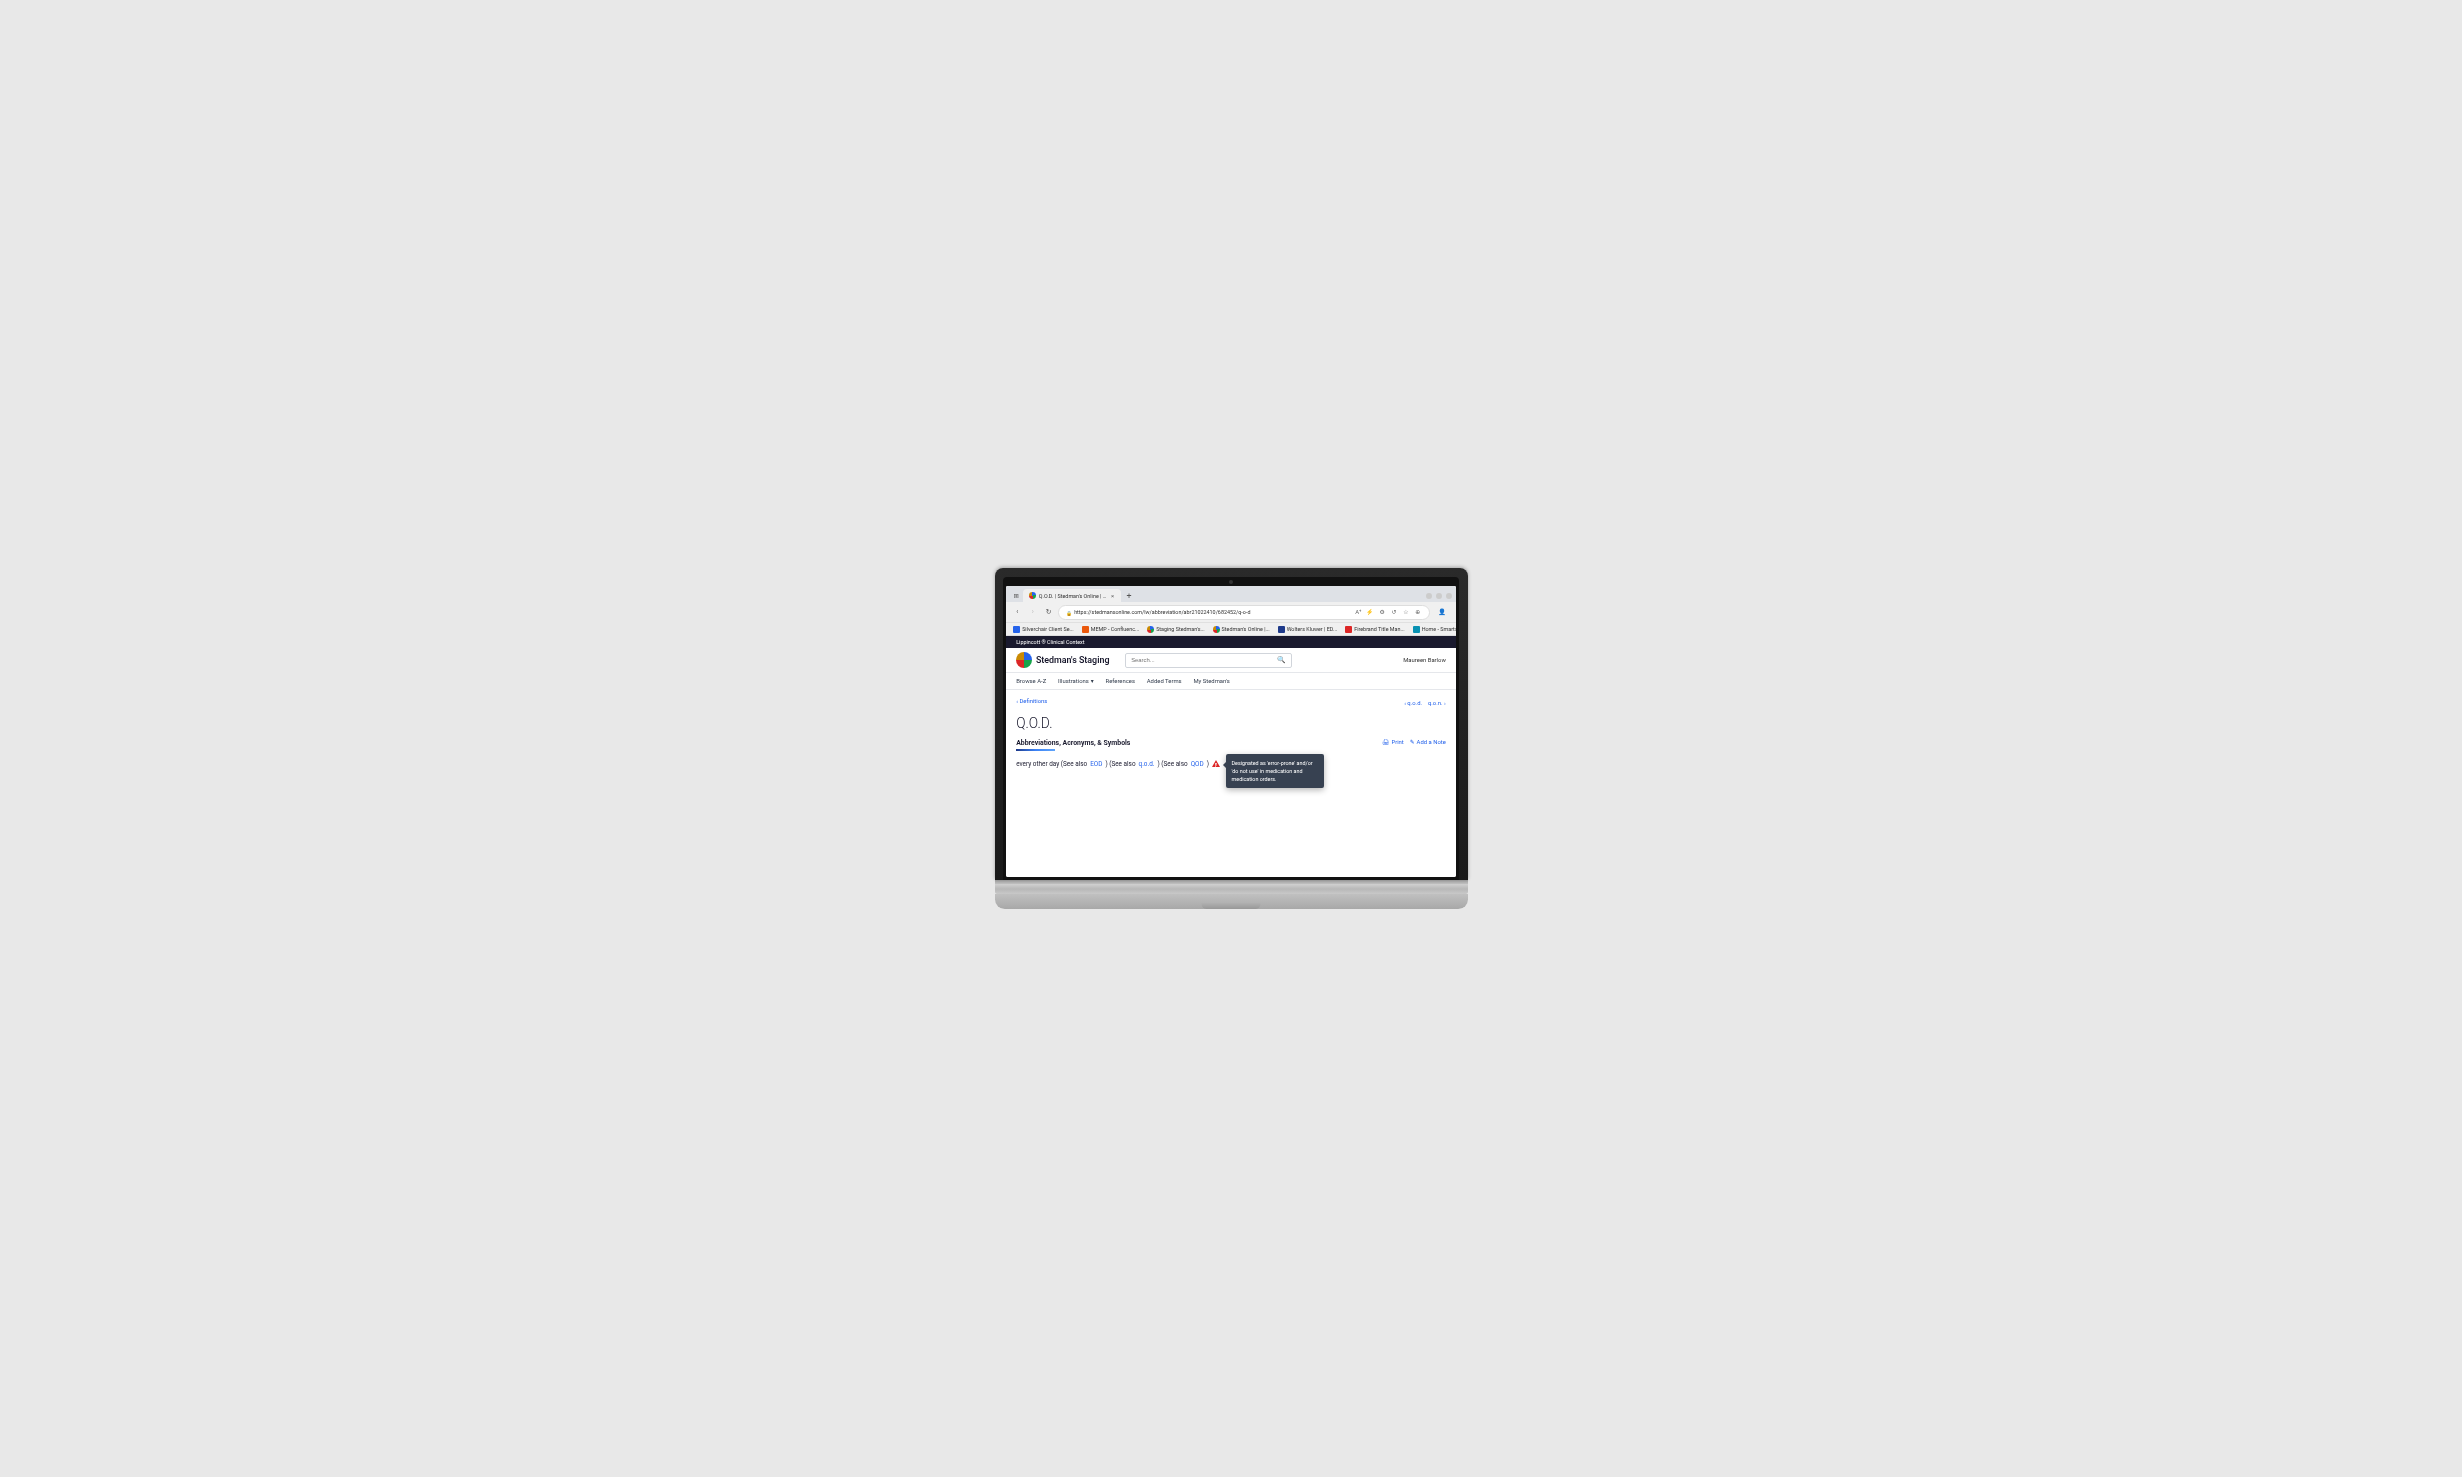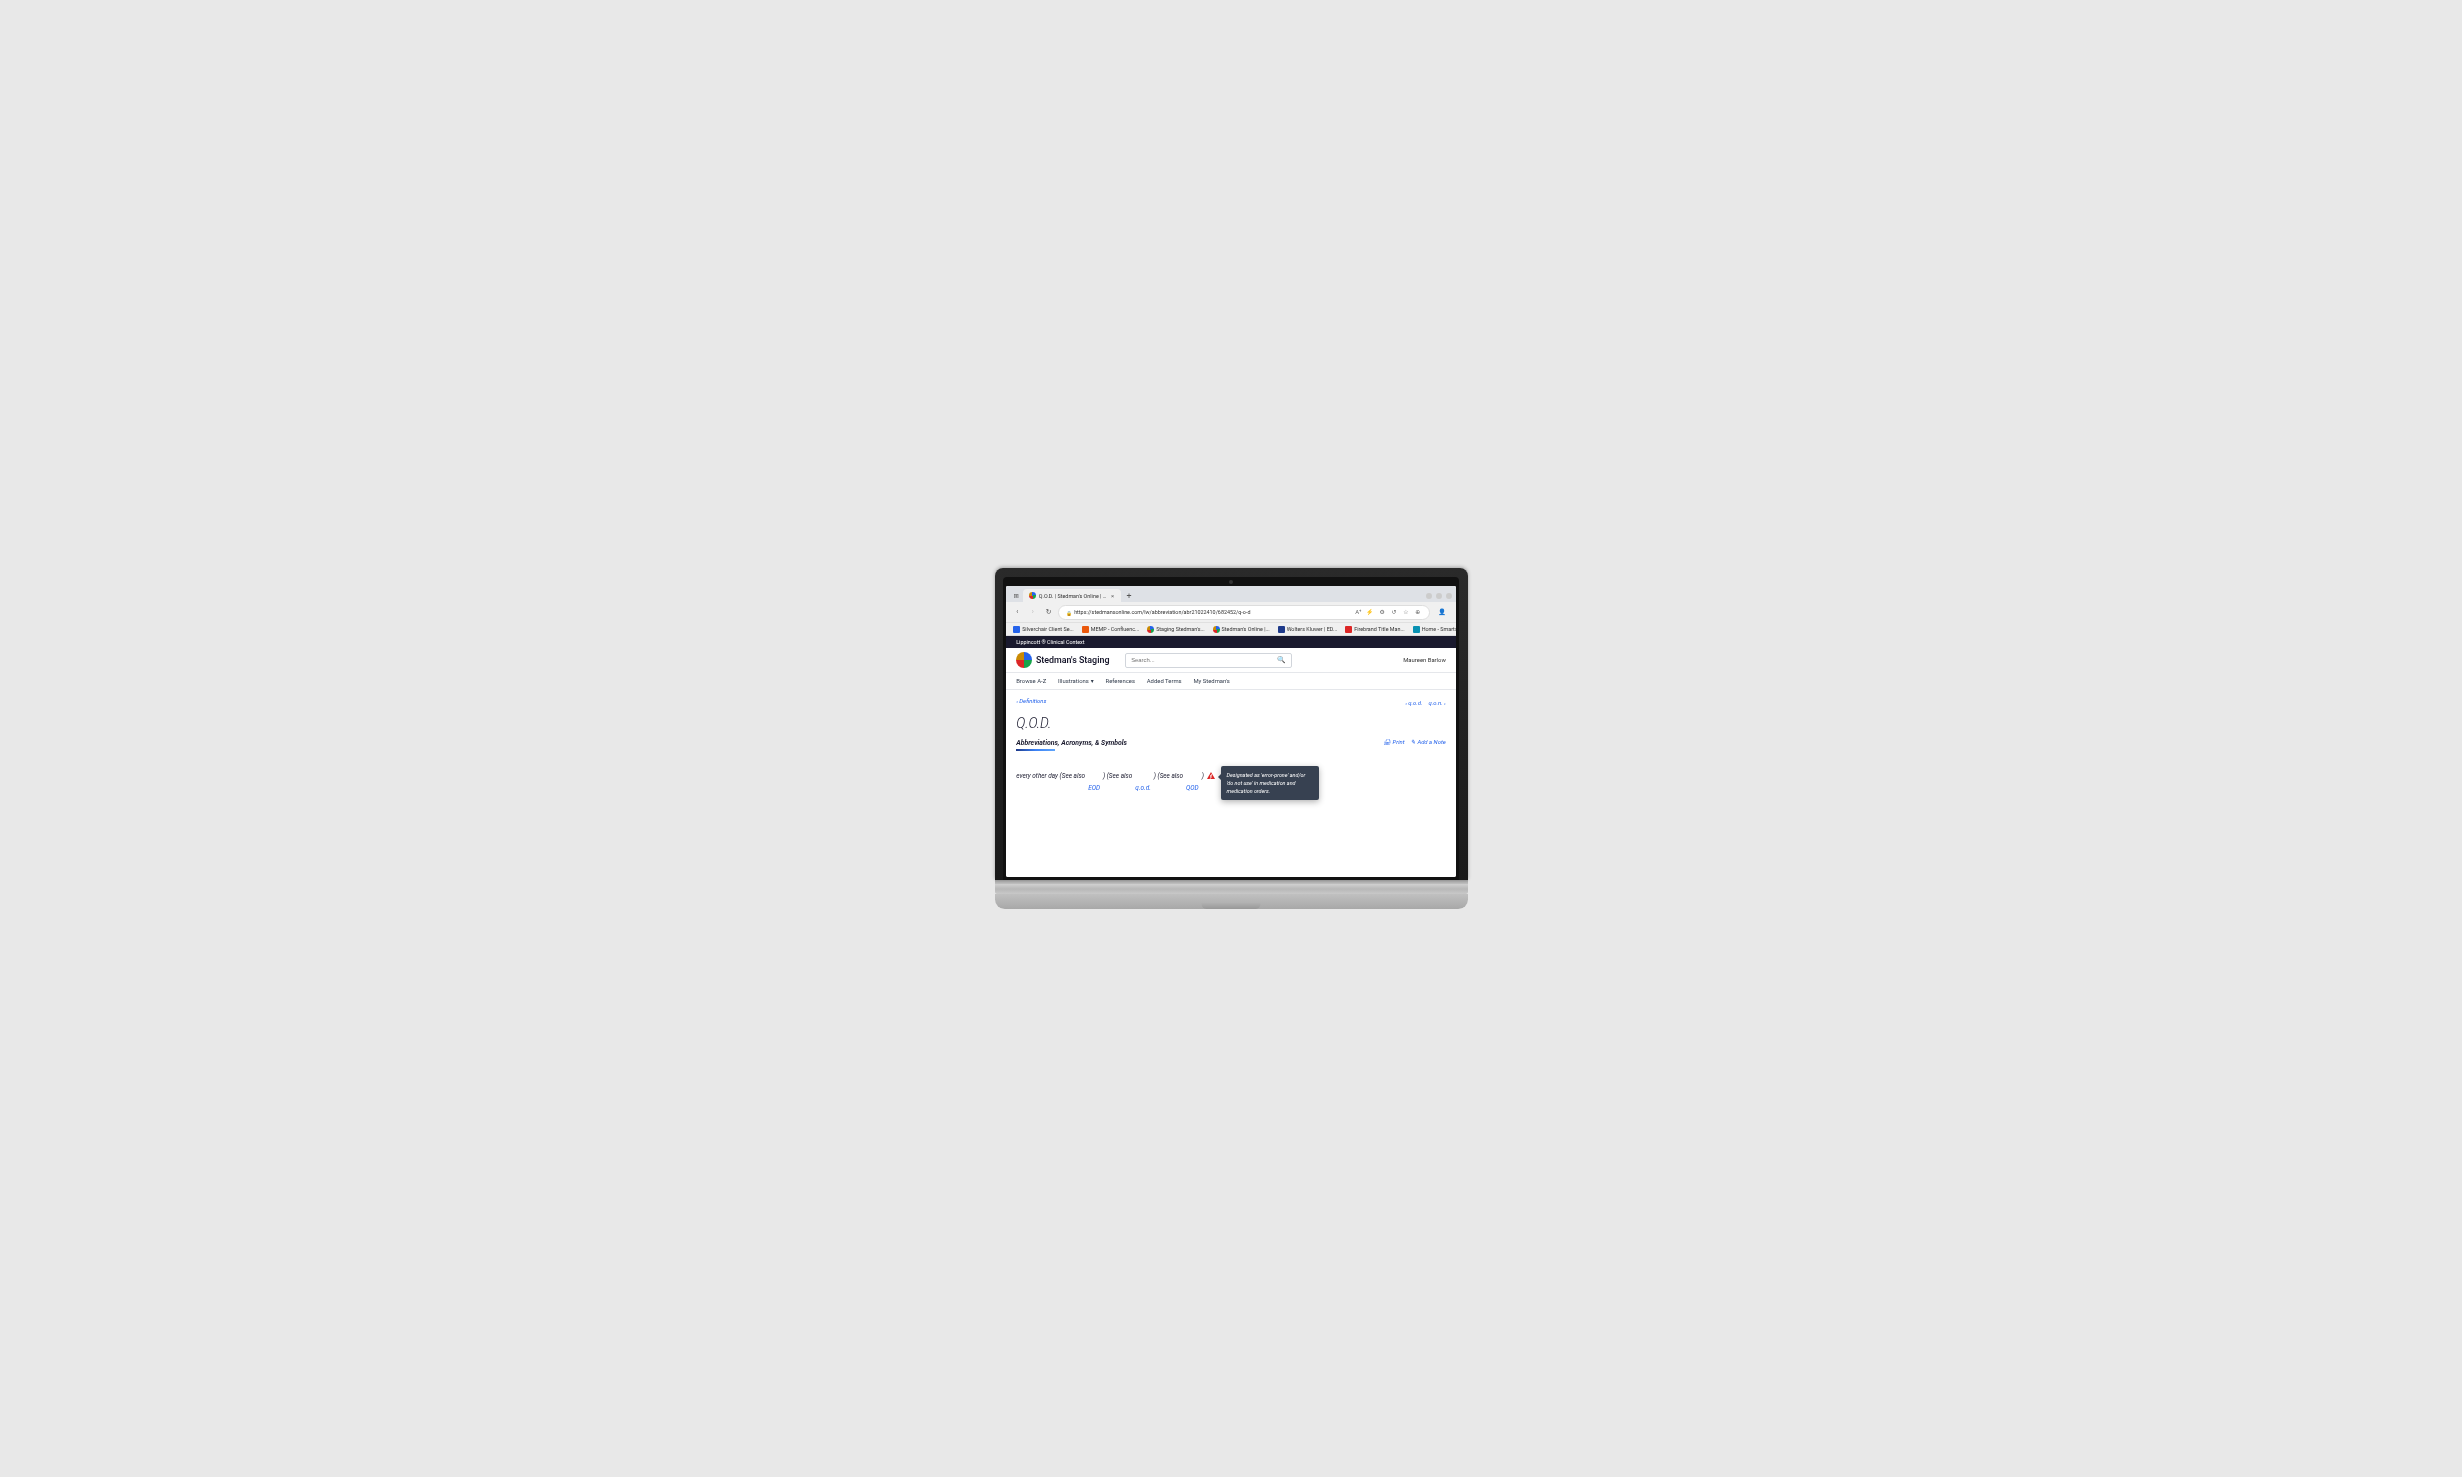--- a/index.html
+++ b/index.html
@@ -348,21 +348,20 @@
       text-decoration: none;
       display: flex;
       align-items: center;
       gap: 2px;
     }
 
     .content-area {
       padding: 7.9px 9.8px;
       background: #fff;
       min-height: 187px;
-      font-style: italic;
     }
 
     .breadcrumb {
       display: flex;
       align-items: center;
       gap: 3px;
       font-size: 5.9px;
       margin-bottom: 5.9px;
     }
 
@@ -444,21 +443,20 @@
       align-items: center;
       gap: 3px;
       flex-wrap: wrap;
       position: relative;
     }
 
     .def-link {
       color: #2563eb;
       text-decoration: none;
       cursor: pointer;
-      margin-top: 24px;
     }
 
     .warning-icon {
       width: 8.9px;
       height: 8.9px;
       display: inline-flex;
       align-items: center;
       justify-content: center;
       position: relative;
       cursor: pointer;

